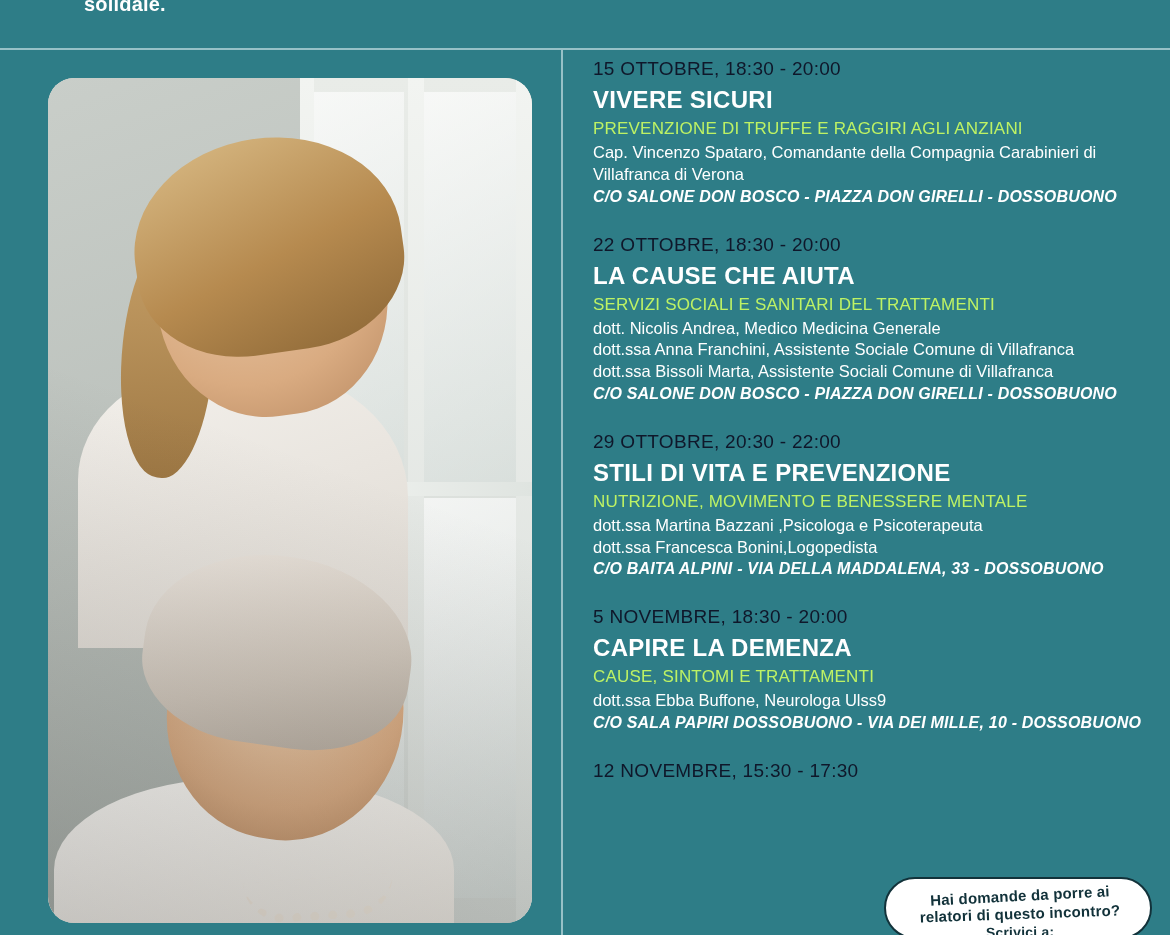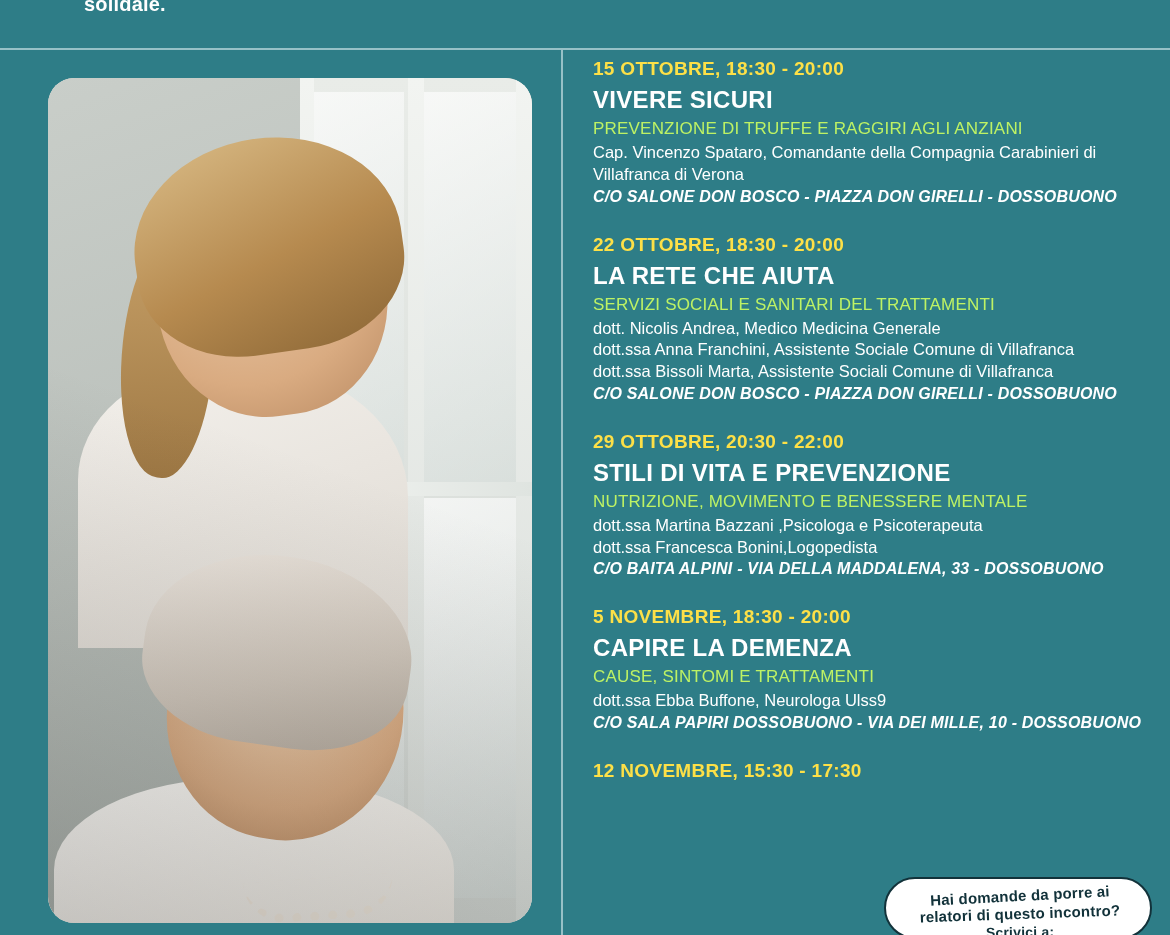--- a/index.html
+++ b/index.html
@@ -164,23 +164,23 @@
     position:absolute;
     left:593px;
     top:58px;
     width:556px;
     height:877px;
     overflow:hidden;
   }
   .event { margin-bottom:28px; }
   .ev-date {
     font-size:19px;
-    font-weight:bold;
+    font-weight:normal;
     letter-spacing:0.3px;
-    color:#fde047;
+    color:#0f172a;
     margin-bottom:6px;
   }
   .ev-title {
     font-size:24px;
     font-weight:bold;
     letter-spacing:0.3px;
     color:#ffffff;
     margin-bottom:5px;
   }
   .ev-subtitle {
@@ -272,21 +272,21 @@
     <div class="event">
       <div class="ev-date">15 OTTOBRE, 18:30 - 20:00</div>
       <div class="ev-title">VIVERE SICURI</div>
       <div class="ev-subtitle">PREVENZIONE DI TRUFFE E RAGGIRI AGLI ANZIANI</div>
       <div class="ev-speaker">Cap. Vincenzo Spataro, Comandante della Compagnia Carabinieri di Villafranca di Verona</div>
       <div class="ev-venue">C/O SALONE DON BOSCO - PIAZZA DON GIRELLI - DOSSOBUONO</div>
     </div>
 
     <div class="event">
       <div class="ev-date">22 OTTOBRE, 18:30 - 20:00</div>
-      <div class="ev-title">LA RETE CHE AIUTA</div>
+      <div class="ev-title">LA CAUSE CHE AIUTA</div>
       <div class="ev-subtitle">SERVIZI SOCIALI E SANITARI DEL TRATTAMENTI</div>
       <div class="ev-speaker">dott. Nicolis Andrea, Medico Medicina Generale</div>
       <div class="ev-speaker">dott.ssa Anna Franchini, Assistente Sociale Comune di Villafranca</div>
       <div class="ev-speaker">dott.ssa Bissoli Marta, Assistente Sociali Comune di Villafranca</div>
       <div class="ev-venue">C/O SALONE DON BOSCO - PIAZZA DON GIRELLI - DOSSOBUONO</div>
     </div>
 
     <div class="event">
       <div class="ev-date">29 OTTOBRE, 20:30 - 22:00</div>
       <div class="ev-title">STILI DI VITA E PREVENZIONE</div>

